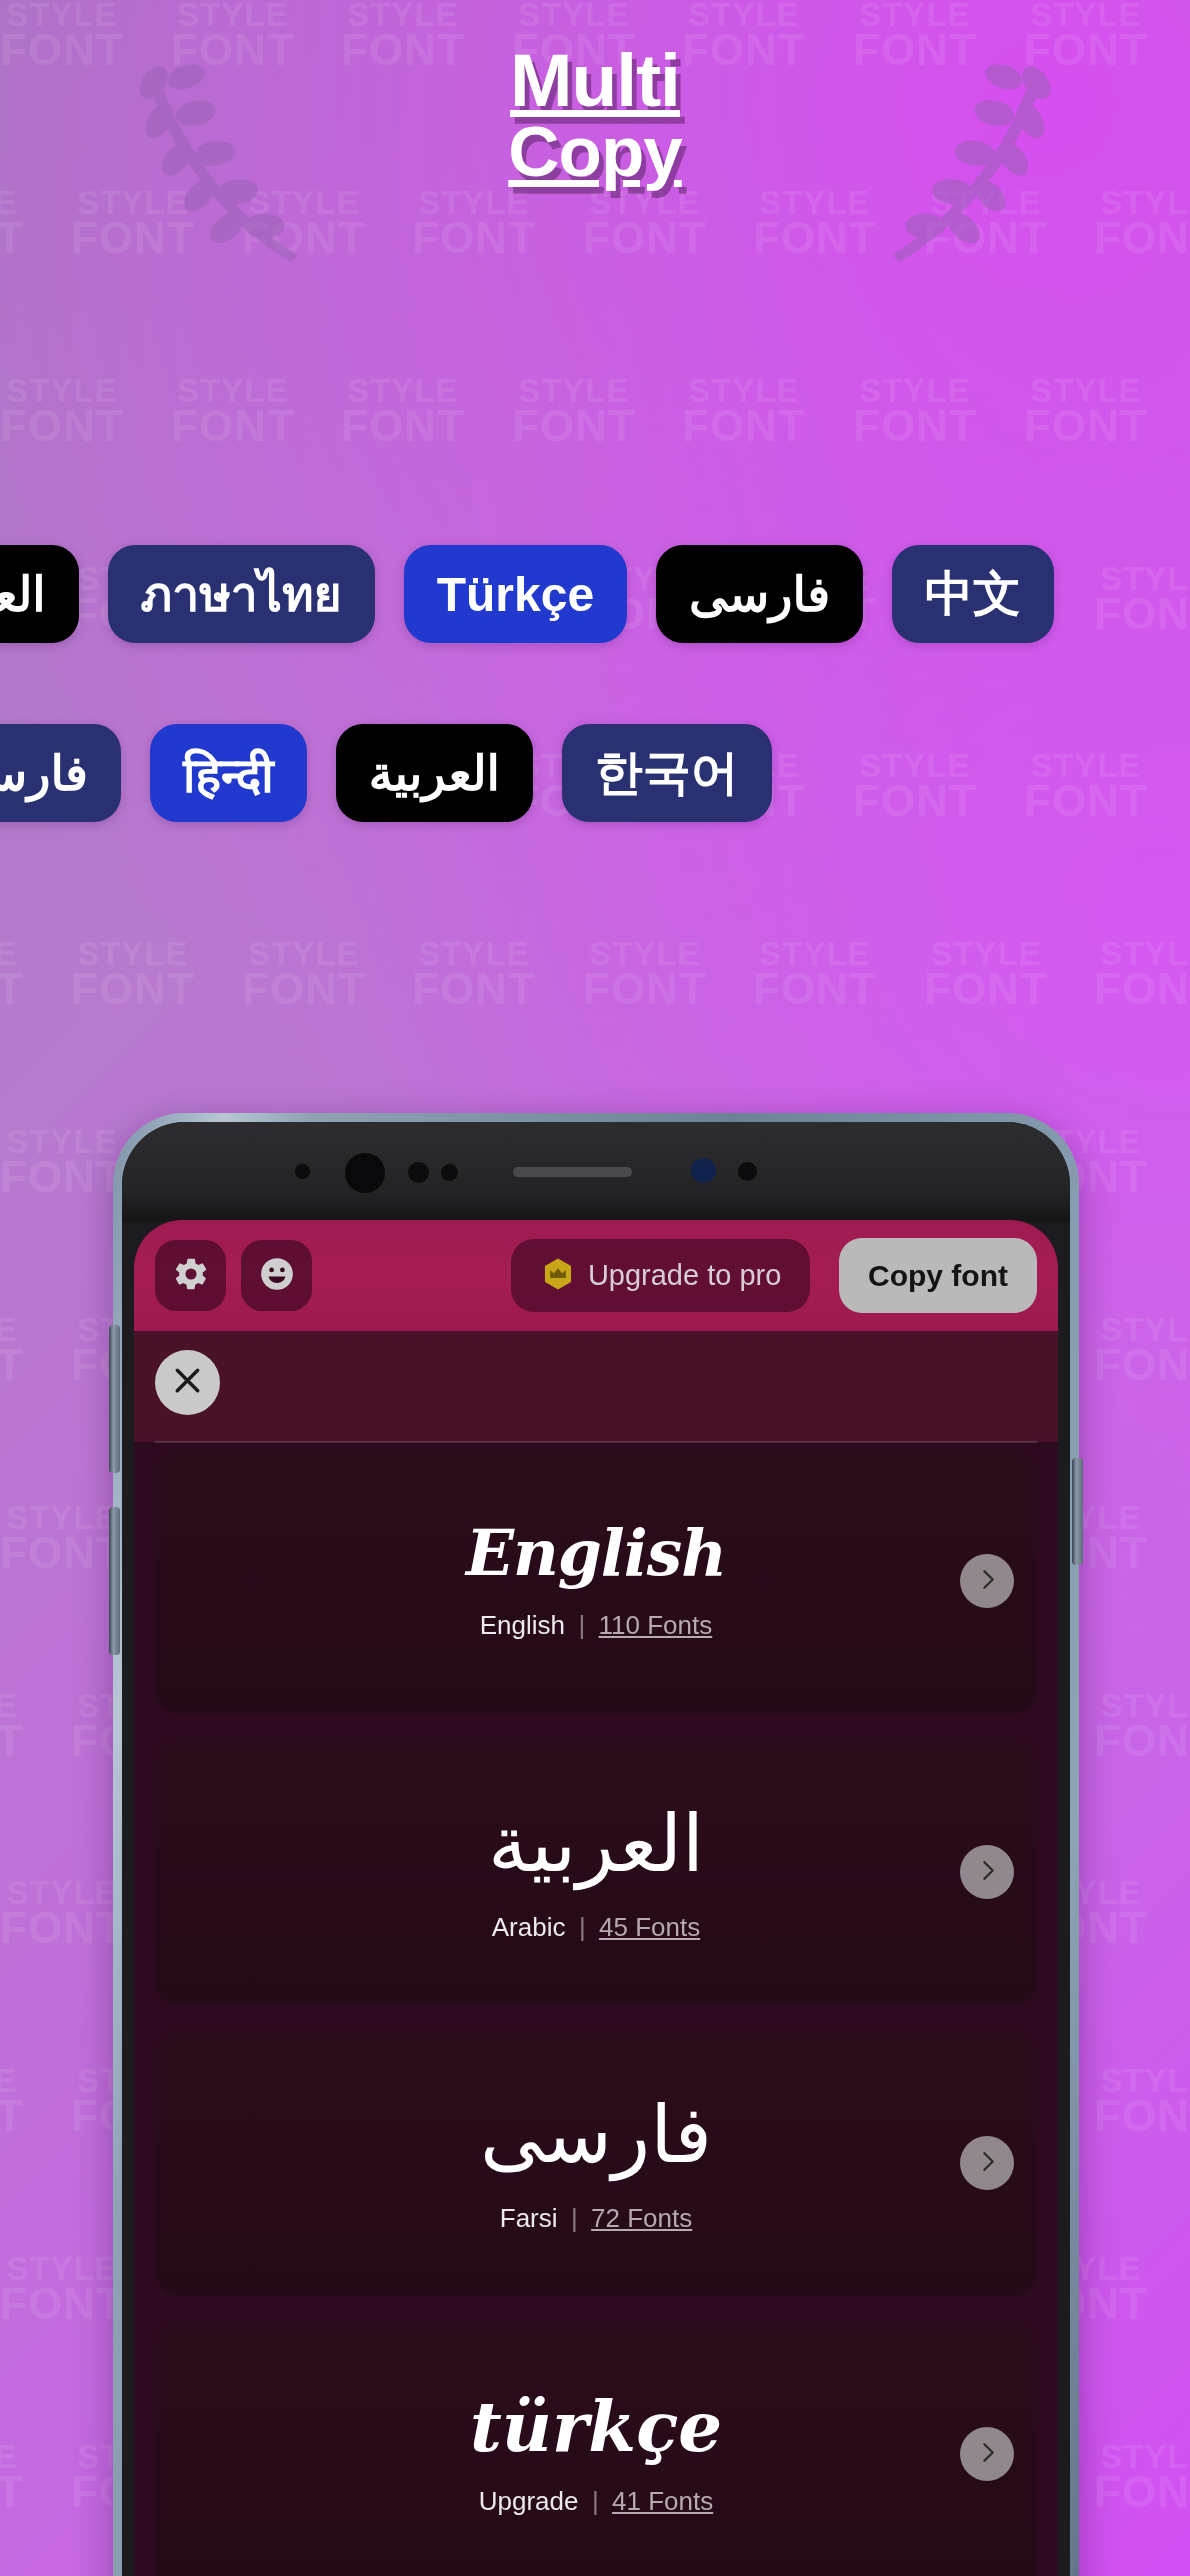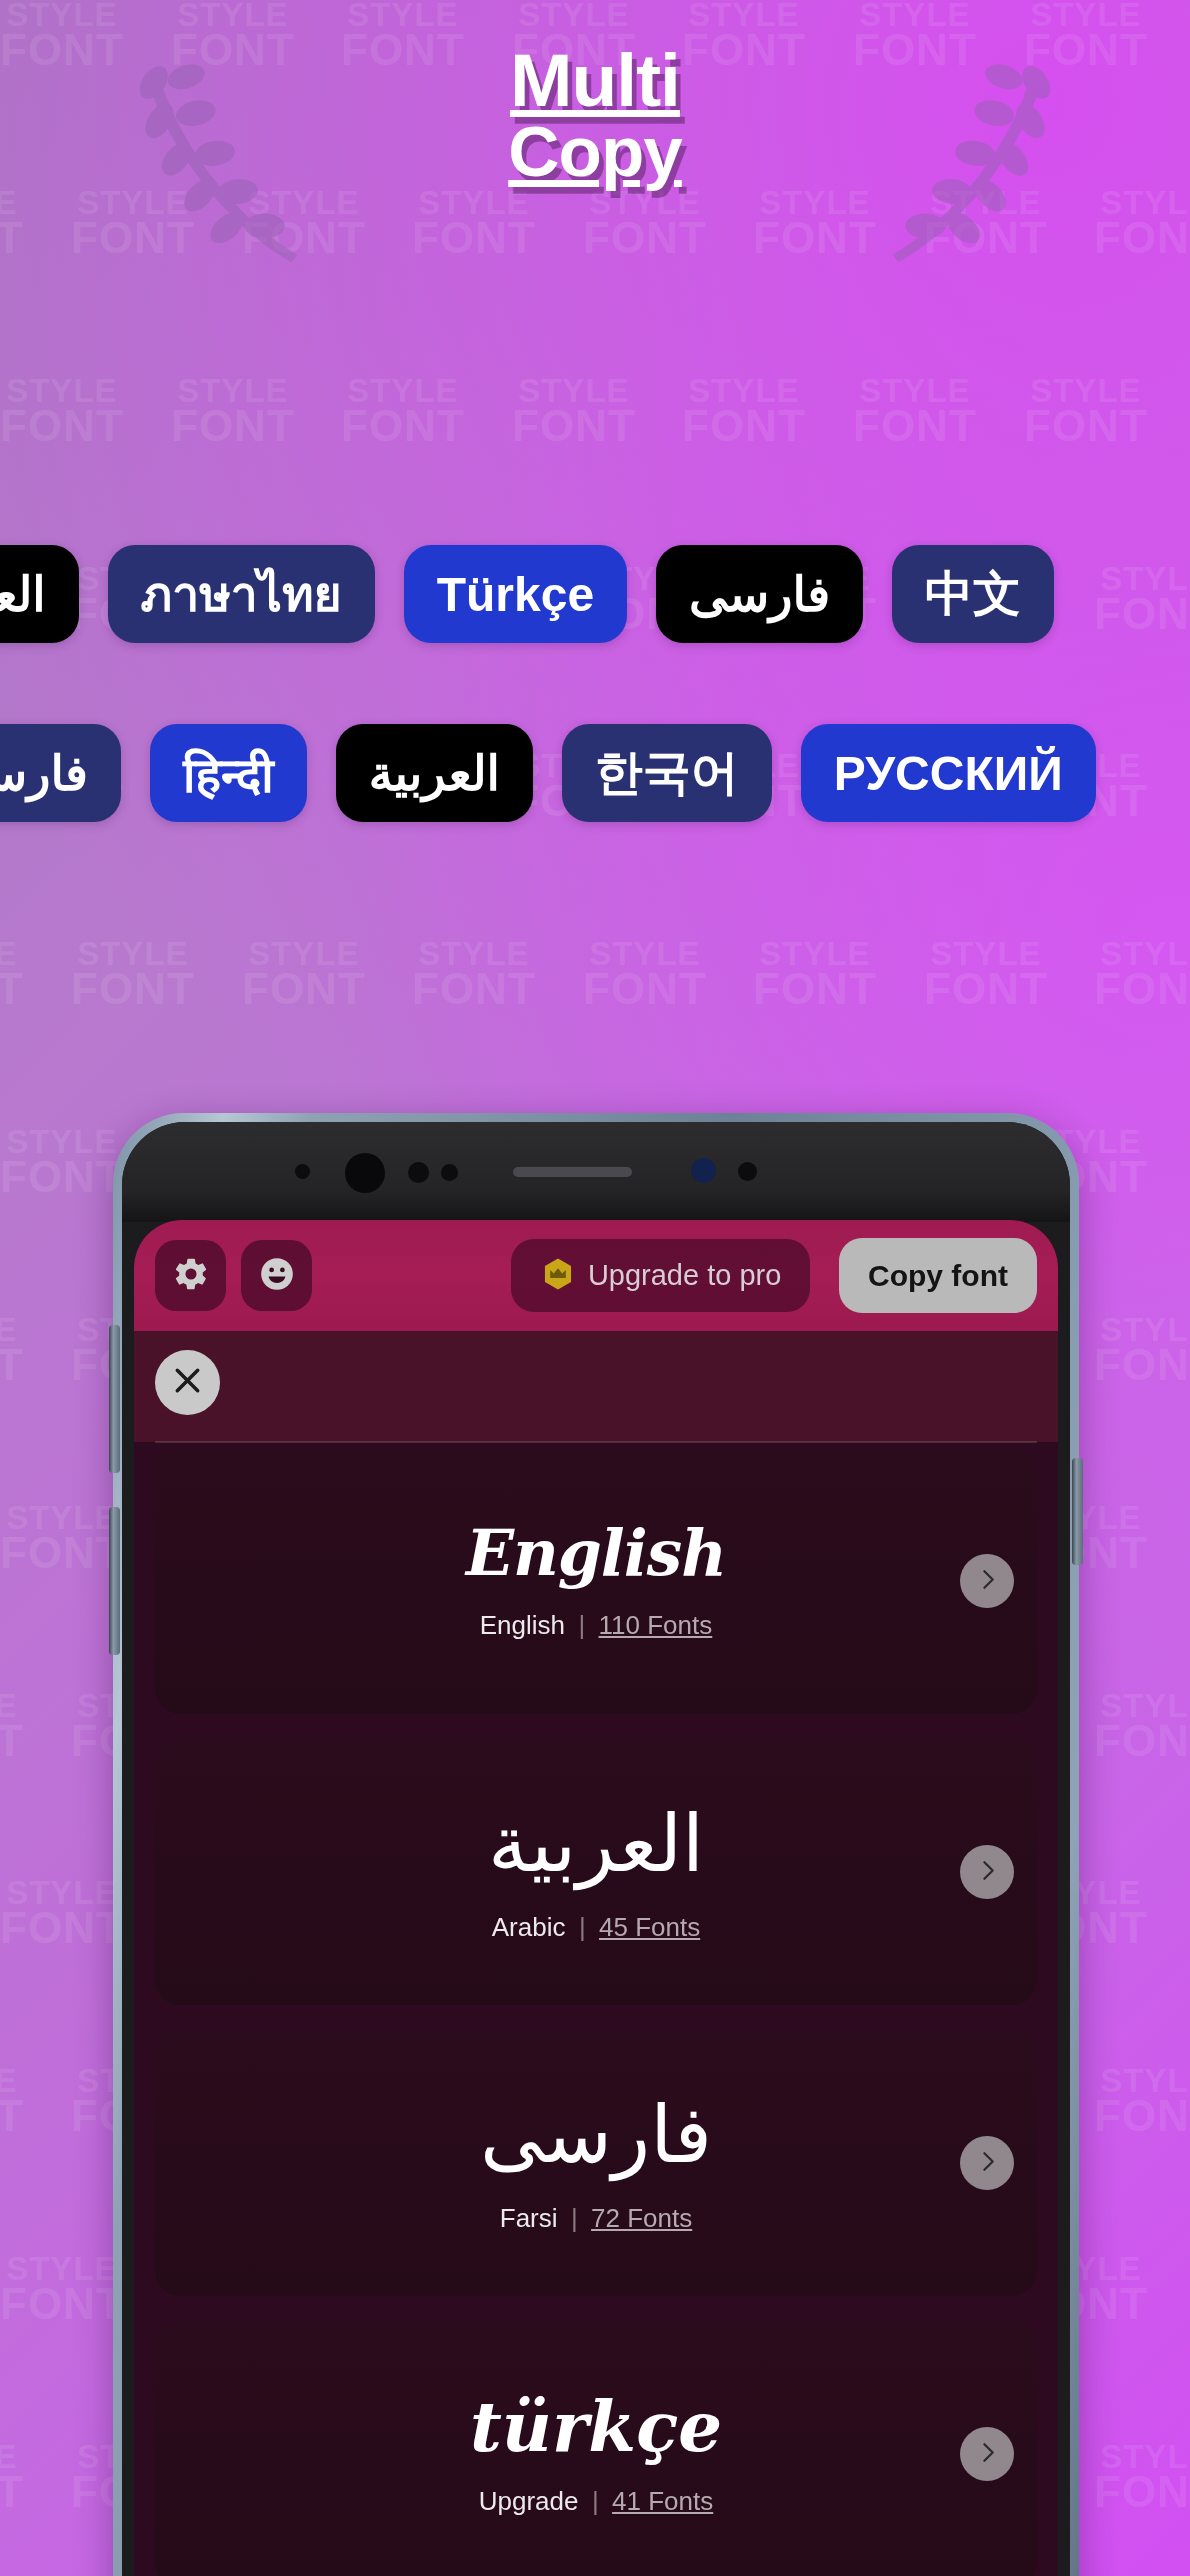--- a/index.html
+++ b/index.html
@@ -719,23 +719,20 @@
       <span>فارسی</span>
     </div>
     <div class="chip k-blue">
       <span>हिन्दी</span>
     </div>
     <div class="chip k-black">
       <span>العربية</span>
     </div>
     <div class="chip k-navy">
       <span>한국어</span>
-    </div>
-    <div class="chip k-blue">
-      <span>РУССКИЙ</span>
     </div>
   </div>
 
 <div id="phone">
   <div id="phoneOuter"></div>
   <div id="phoneBezel"></div>
 
   <div id="phoneTopbar">
     <div class="camDot" id="cam-tiny"></div>
     <div class="camDot" id="cam-main"></div>

